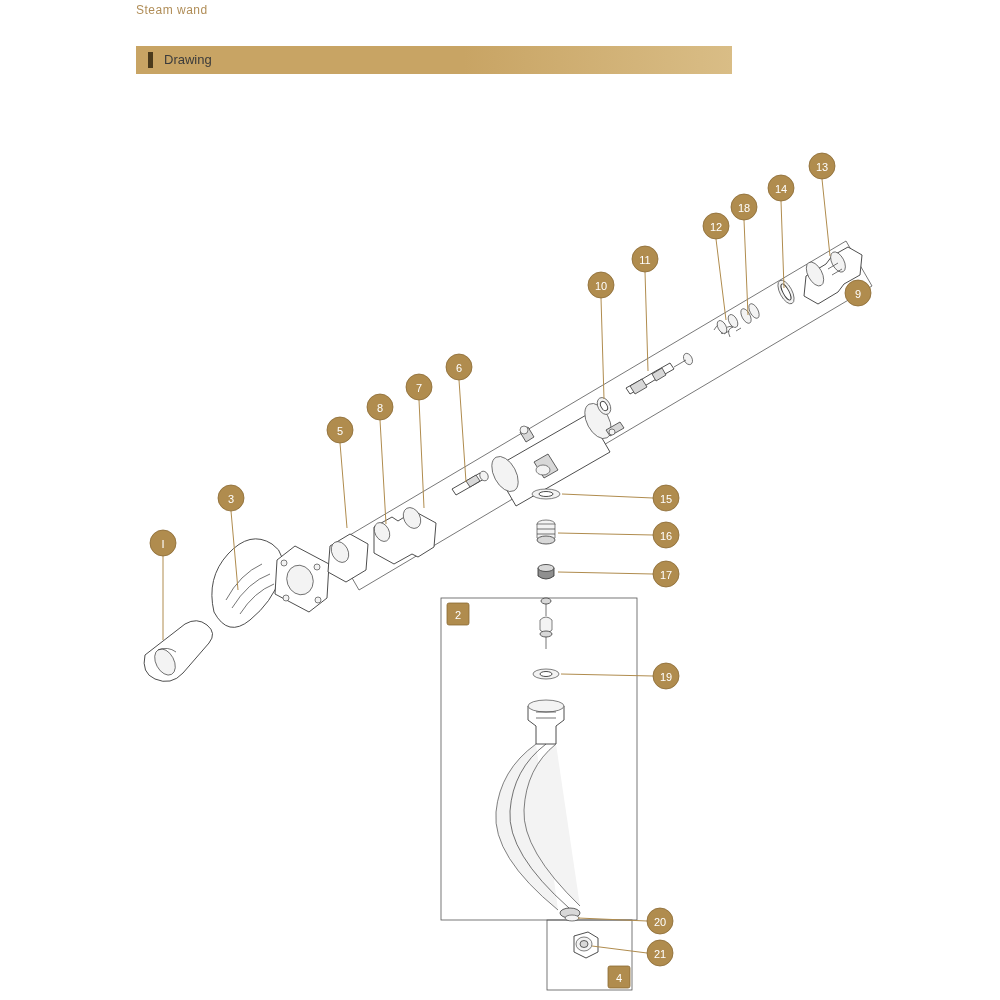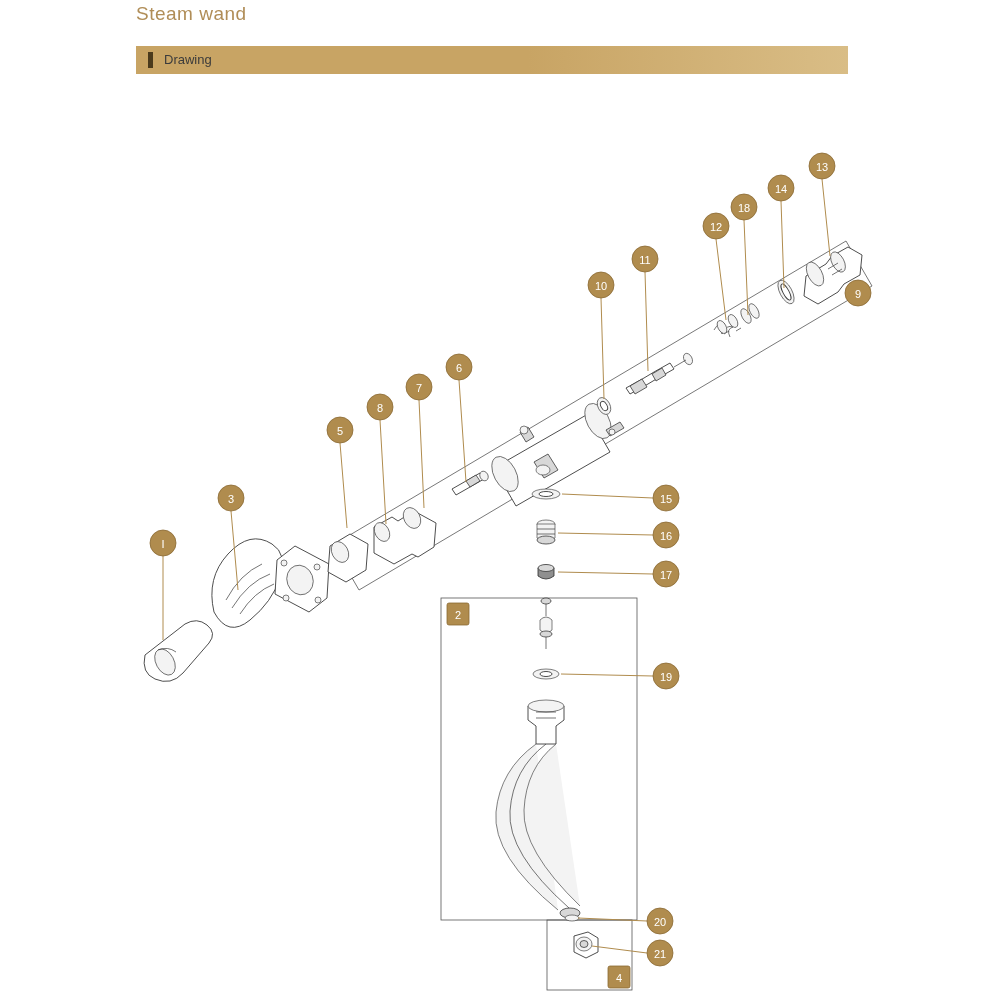--- a/index.html
+++ b/index.html
@@ -16,30 +16,30 @@
   }
   #page {
     position: relative;
     width: 1000px;
     height: 1000px;
   }
   .page-title {
     position: absolute;
     left: 136px;
     top: 3px;
-    font-size: 19px;
+    font-size: 12px;
     letter-spacing: 0.5px;
     color: #b08d57;
     font-family: "Liberation Sans", sans-serif;
   }
   .section-bar {
     position: absolute;
     left: 136px;
     top: 46px;
-    width: 712px;
+    width: 596px;
     height: 28px;
     background: linear-gradient(to right, #c8a464 0%, #c8a464 55%, #d9bd86 100%);
   }
   .section-bar .tick {
     position: absolute;
     left: 12px;
     top: 6px;
     width: 5px;
     height: 16px;
     background: #4a3a1c;

